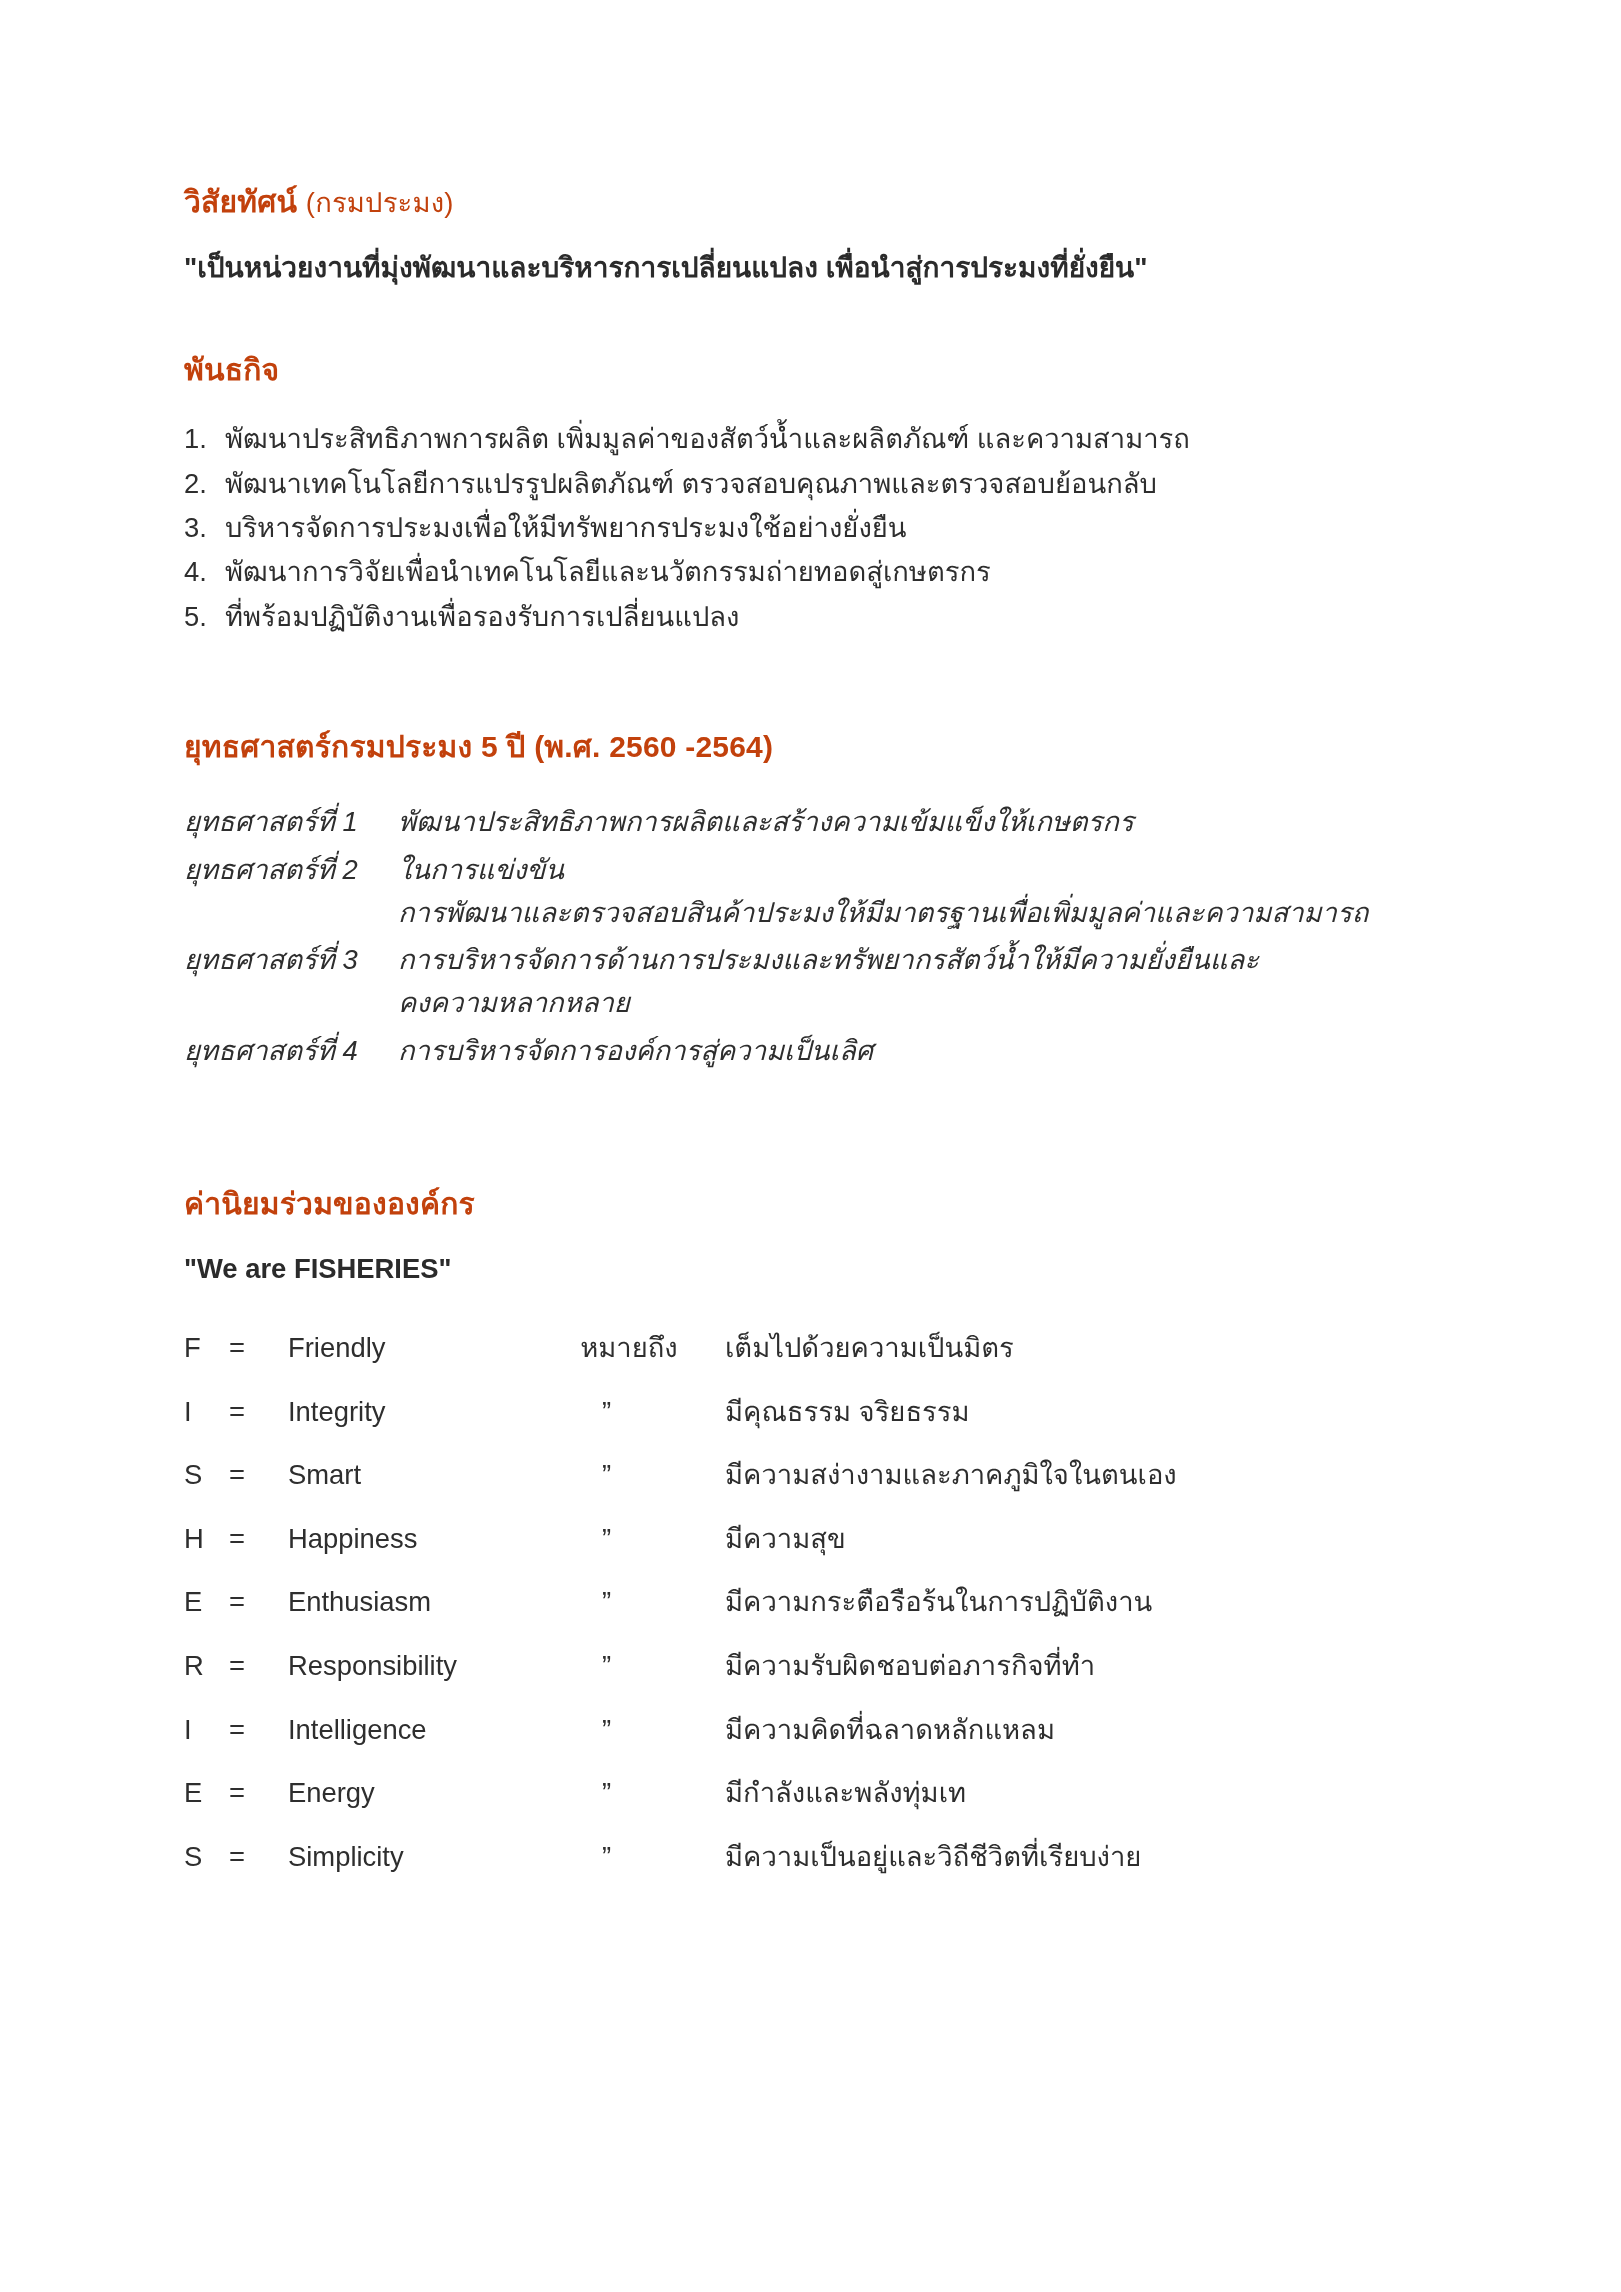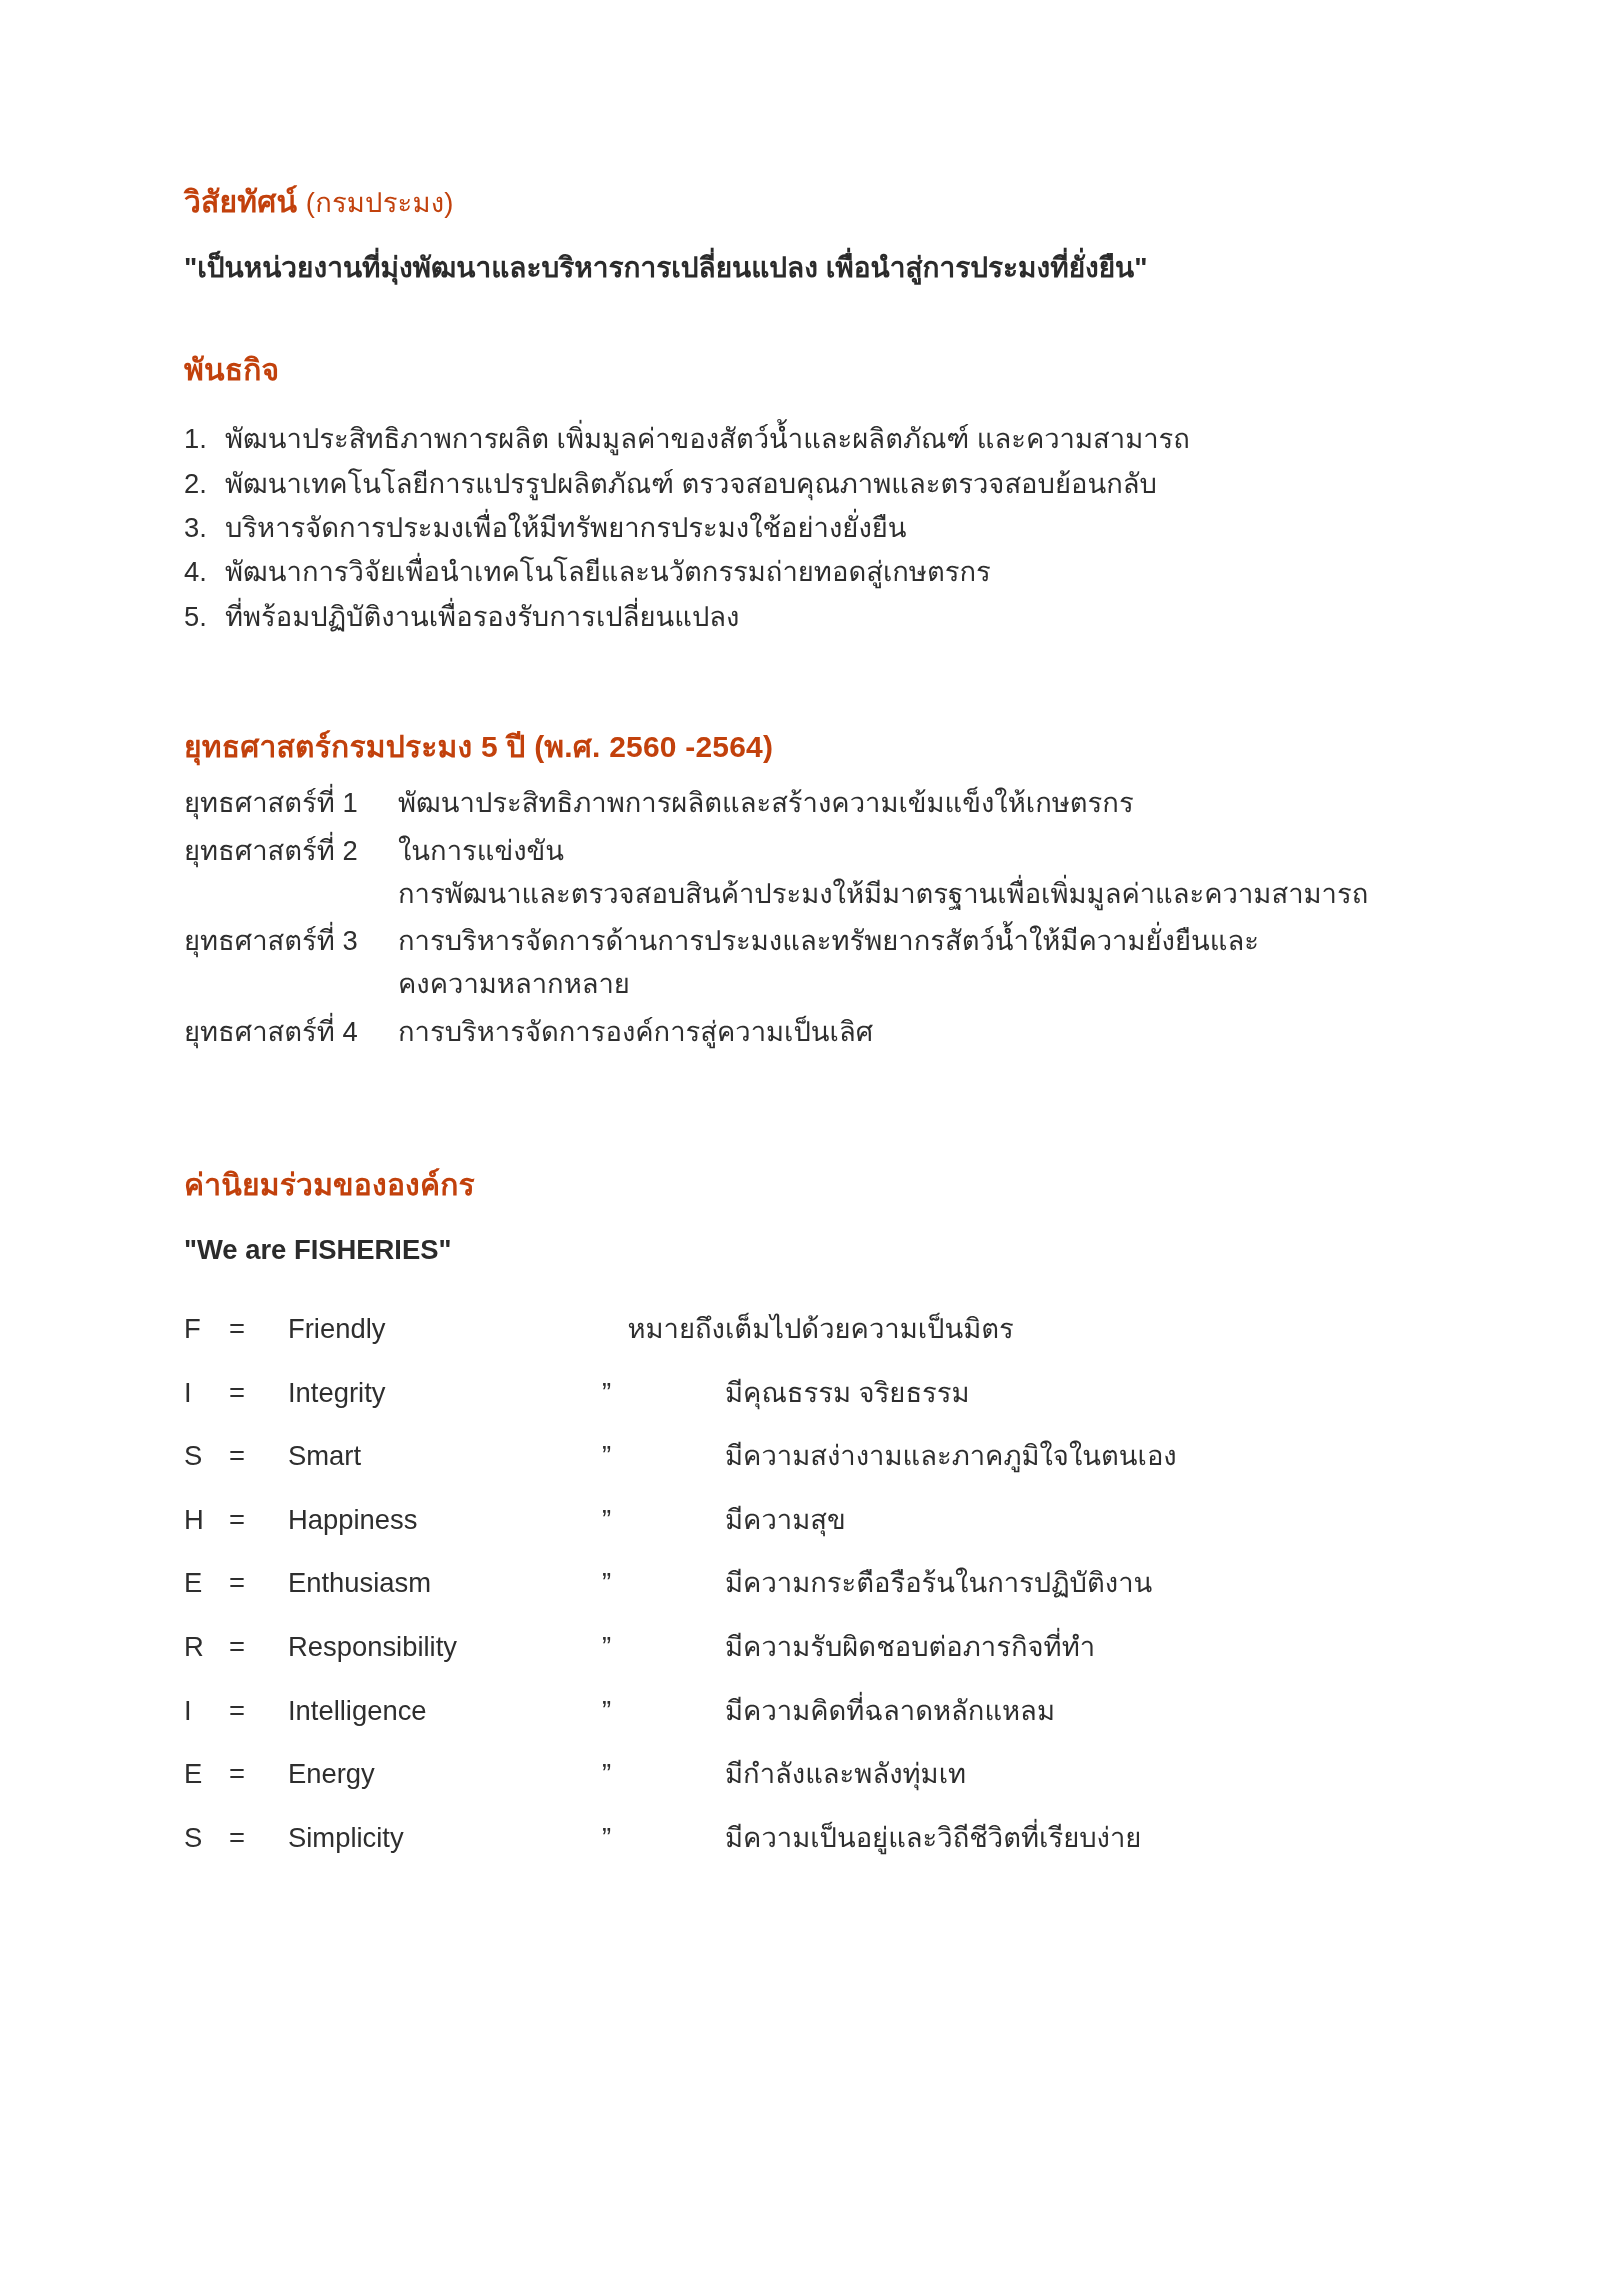--- a/index.html
+++ b/index.html
@@ -68,21 +68,22 @@
   }
   .mission-body {
     flex: 1 1 auto;
   }
   .mission-body .cont {
     display: block;
   }
 
   
   .strategy-list {
-    margin-top: 14px;
+    margin-top: 33px;
+    font-style: italic;
   }
   .strategy-item {
     display: flex;
     align-items: flex-start;
     font-size: 27.4px;
     color: #2e2e2e;
     line-height: 1.58;
     margin-bottom: 3.9px;
   }
   .strategy-label {
@@ -111,21 +112,21 @@
     color: #2e2e2e;
   }
   .values-table td {
     padding: 9.8px 0 10.8px 0;
     vertical-align: baseline;
     white-space: nowrap;
   }
   .col-letter { width: 45px; }
   .col-eq     { width: 59px; }
   .col-word   { width: 245px; }
-  .col-means  { width: 147px; text-align: right; }
+  .col-means  { width: 147px; text-align: center; }
   .col-means.ditto { text-align: center; padding-right: 45px; }
   .col-thai   { }
 
   .spacer-lg { height: 63px; }
   .spacer-md { height: 45px; }
   .spacer-sm { height: 23.5px; }
 </style>
 </head>
 <body>
 

